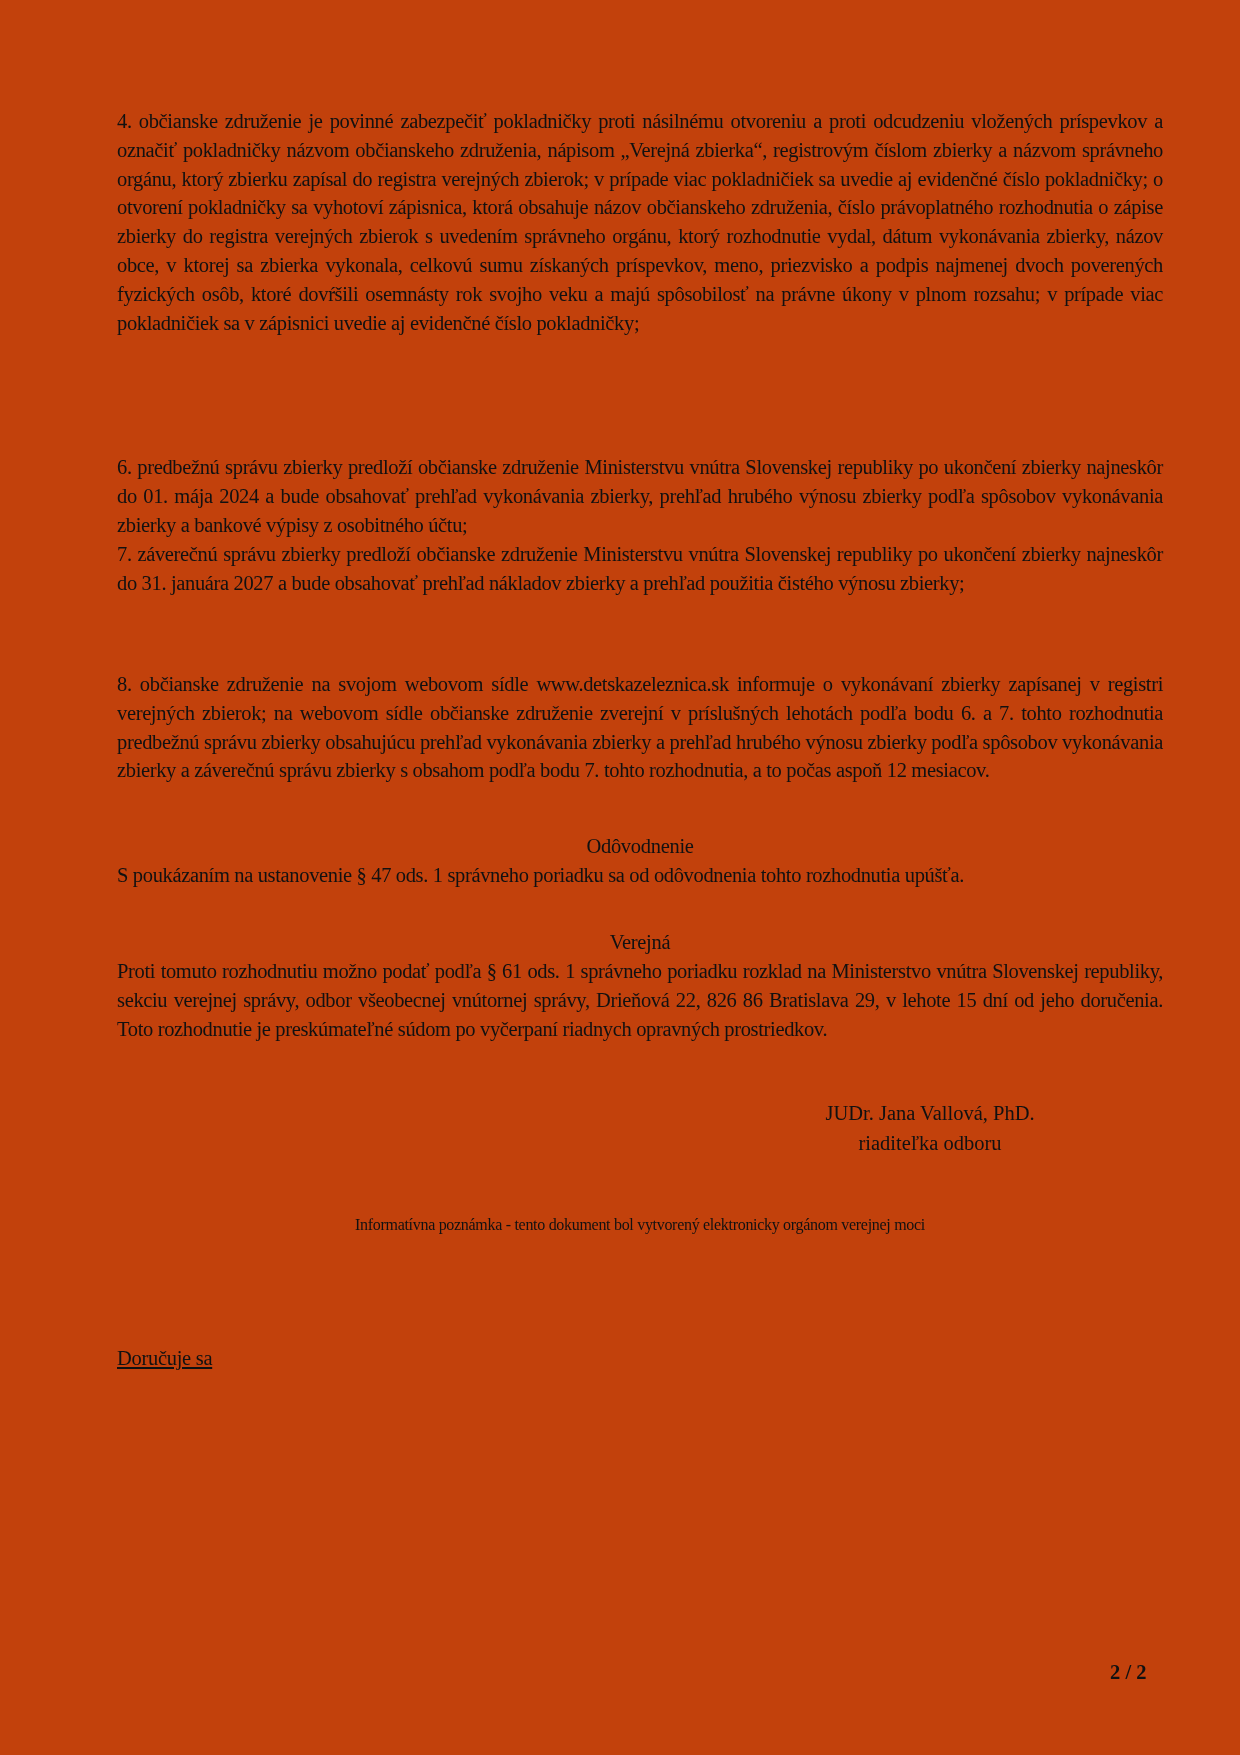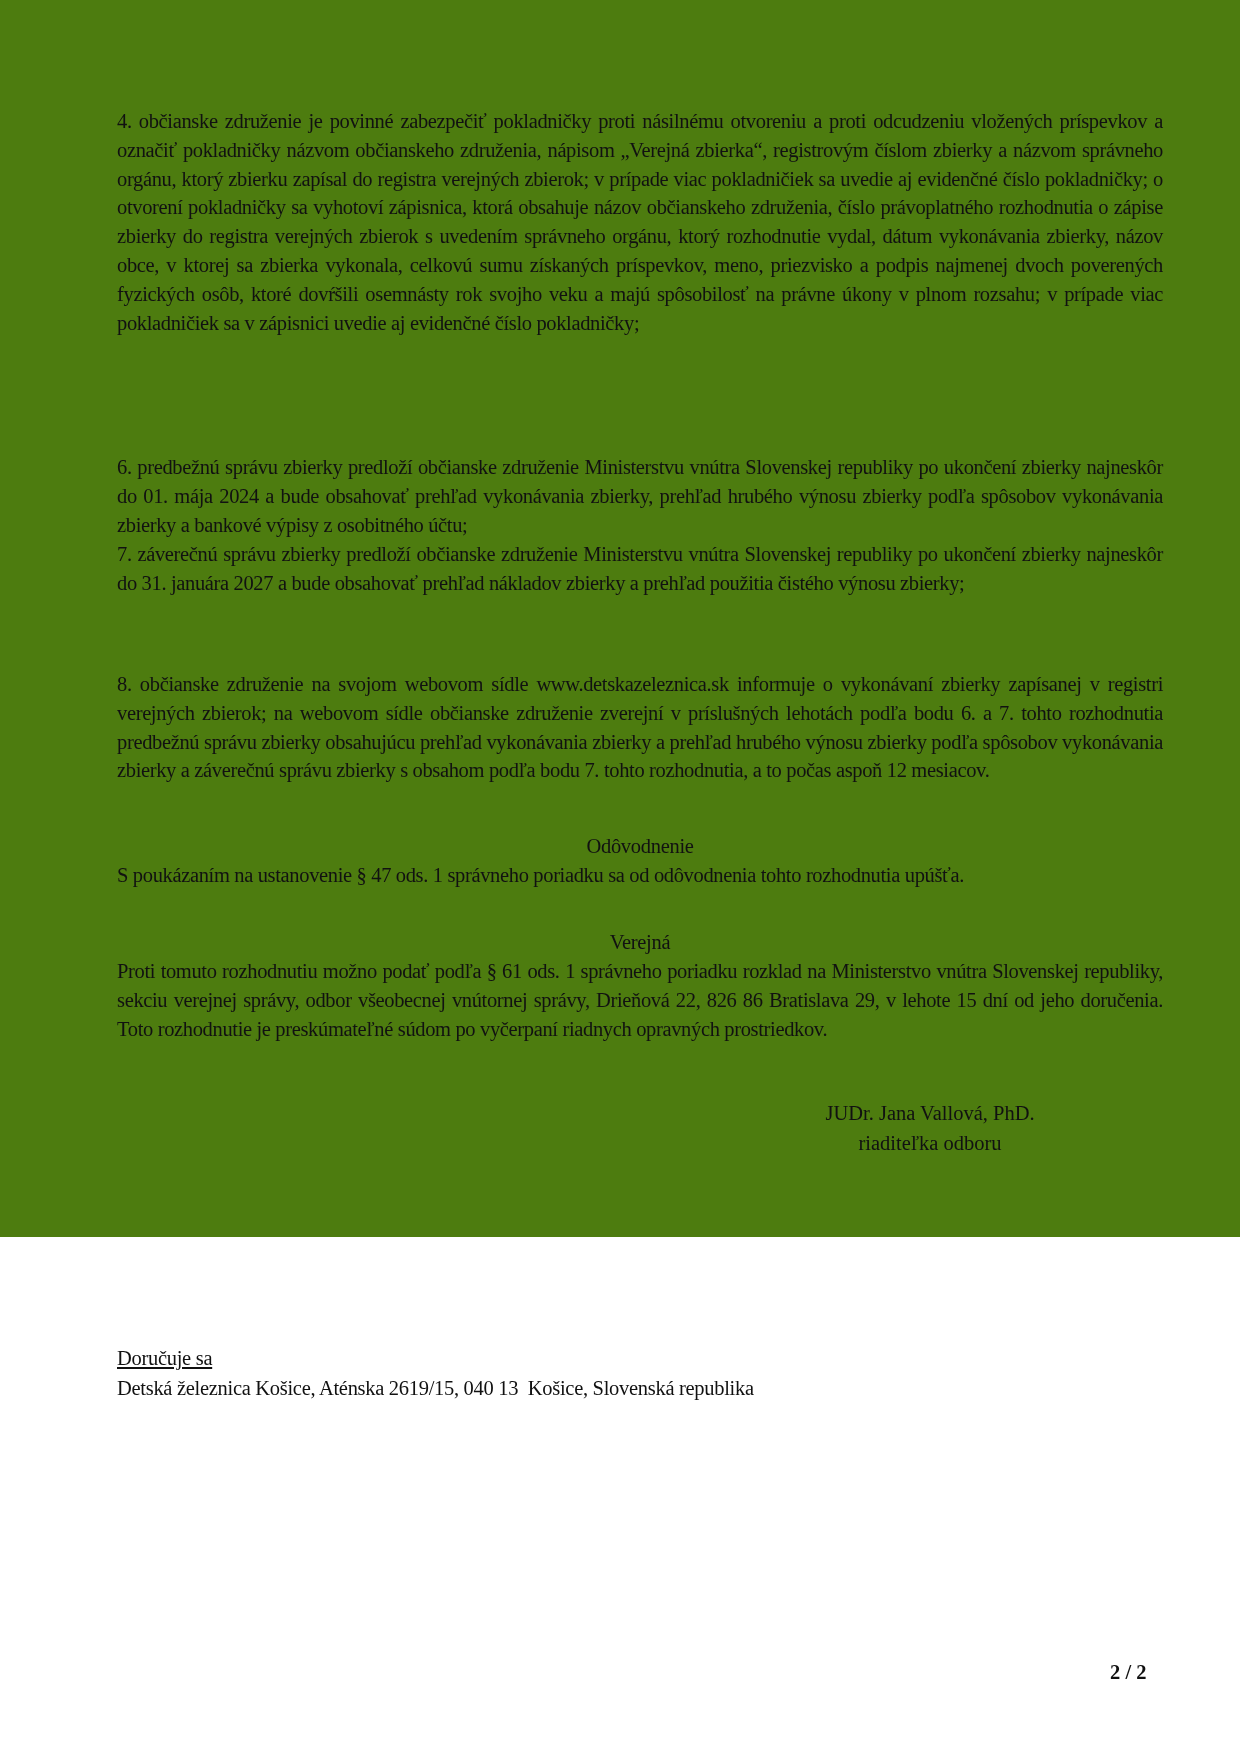--- a/index.html
+++ b/index.html
@@ -1,18 +1,18 @@
 <!DOCTYPE html>
 <html><head>
 <meta charset="utf-8">
 <style>
   html, body { margin: 0; padding: 0; background: #ffffff; }
   body { width: 1240px; height: 1755px; position: relative; overflow: hidden; }
   .page {
-    position: absolute; left: 0; top: 0; width: 1240px; height: 1237px; background: #4d7c0f;
+    position: absolute; left: 0; top: 0; width: 1240px; height: 1755px; background: #c2410c;
     font-family: "Liberation Serif", "DejaVu Serif", serif; color: #111111;
   }
   .body-text {
     position: absolute; left: 117px; width: 1046px;
     font-size: 20.5px; line-height: 28.8px; text-align: justify;
     letter-spacing: -0.35px; word-spacing: 0px;
   }
   .p { margin: 0; }
   .heading {
     position: absolute; left: 117px; width: 1046px; text-align: center;
@@ -66,18 +66,18 @@
   </div>
 
   <div class="heading" style="top:928px;">Verejná</div>
   <div class="body-text" style="top:957px;">
     <p class="p">Proti tomuto rozhodnutiu možno podať podľa § 61 ods. 1 správneho poriadku rozklad na Ministerstvo vnútra Slovenskej republiky, sekciu verejnej správy, odbor všeobecnej vnútornej správy, Drieňová 22, 826 86 Bratislava 29, v lehote 15 dní od jeho doručenia. Toto rozhodnutie je preskúmateľné súdom po vyčerpaní riadnych opravných prostriedkov.</p>
   </div>
 
   <div class="sig" style="top:1098px;">JUDr. Jana Vallová, PhD.</div>
   <div class="sig" style="top:1128px;">riaditeľka odboru</div>
 
+  <div class="note" style="top:1215px;">Informatívna poznámka - tento dokument bol vytvorený elektronicky orgánom verejnej moci</div>
 
   <div class="deliver-label">Doručuje sa</div>
-  <div class="deliver-addr">Detská železnica Košice, Aténska 2619/15, 040 13  Košice, Slovenská republika</div>
 
   <div class="page-num">2 / 2</div>
 </div>
 
 </body></html>

